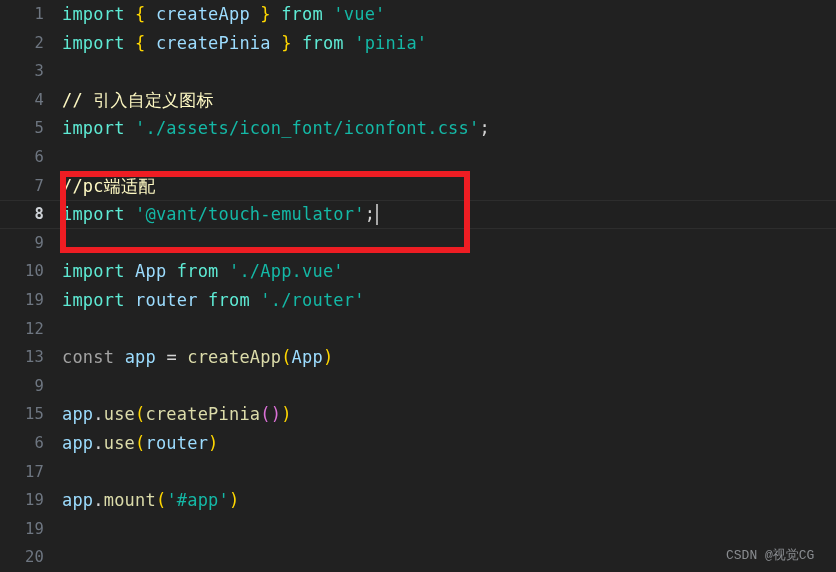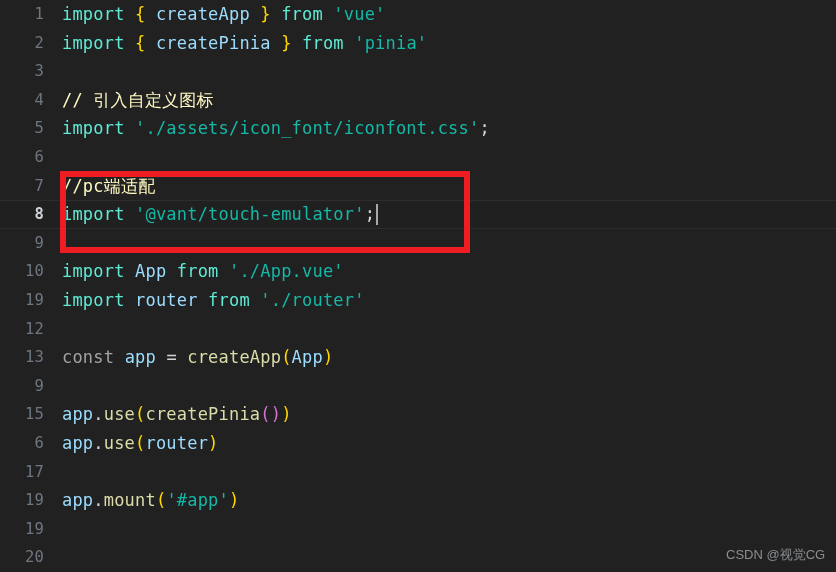--- a/index.html
+++ b/index.html
@@ -217,15 +217,15 @@
       <span class="ln">20</span>
       <span class="src"></span>
     </div>
 
   </div>
 
   <div id="text-caret" style="left: 376.062px; top: 204.2px; height: 20.6px;"></div>
 
   <div id="annotation-box" style="left: 60px; top: 170.6px; width: 410px; height: 82.8px;"></div>
 
-  <div id="watermark" style="left: 726px; top: 546px;">CSDN @视觉CG</div>
+  <div id="watermark" style="left: 726px; top: 546px; font-family: Liberation Mono, monospace;">CSDN @视觉CG</div>
 
 </div>
 
 </body></html>

